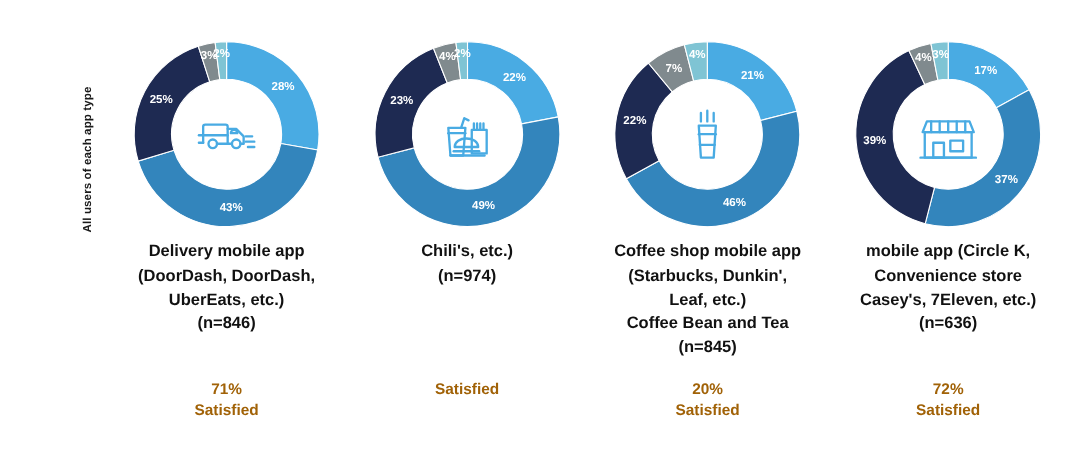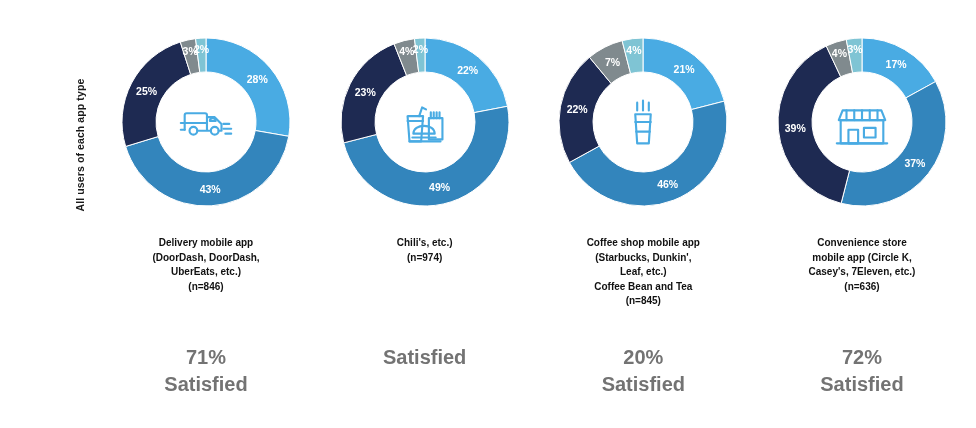--- a/index.html
+++ b/index.html
@@ -83,44 +83,43 @@
   }
 
   .slice-label {
     font-family: "Liberation Sans", sans-serif;
     font-size: 10.5px;
     font-weight: bold;
     fill: #ffffff;
   }
 
   .caption {
-    margin-top: 18px;
-    font-size: 10px;
+    font-size: 15px;
     font-weight: bold;
     color: #111111;
     text-align: center;
     line-height: 1.45;
     width: 190px;
   }
   .caption div { white-space: nowrap; }
   .sat-pct, .sat-word { display: block; }
 
   .sat-row {
     position: absolute;
     left: 100px;
     top: 0;
     width: 868px;
     display: flex;
     justify-content: space-between;
   }
   .sat-cell {
     width: 212px;
     text-align: center;
-    color: #737373;
-    font-size: 20px;
+    color: #a16207;
+    font-size: 14px;
     font-weight: bold;
     line-height: 1.34;
   }
 </style>
 </head>
 <body>
 
 <div id="stage">
 
   <div class="axis-label">All users of each app type</div>
@@ -245,22 +244,22 @@
               <path d="M10 30h44v24H10z"></path>
          <path d="M8 30l4-10h40l4 10z"></path>
          <path d="M16 20v10M24 20v10M32 20v10M40 20v10M48 20v10"></path>
          <path d="M18 54V40h10v14z"></path>
          <path d="M34 38h12v10H34z"></path>
          <path d="M6 54h52"></path>
             </svg>
           </div>
         </div>
         <div class="caption">
+          <div>mobile app (Circle K,</div>
           <div>Convenience store</div>
-          <div>mobile app (Circle K,</div>
           <div>Casey's, 7Eleven, etc.)</div>
           <div>(n=636)</div>
         </div>
       </div>
     </div>
 
   <div class="sat-row" id="sat-row" style="top: 344px;">
       <div class="sat-cell">
         <span class="sat-pct">71%</span>
         <span class="sat-word">Satisfied</span>

